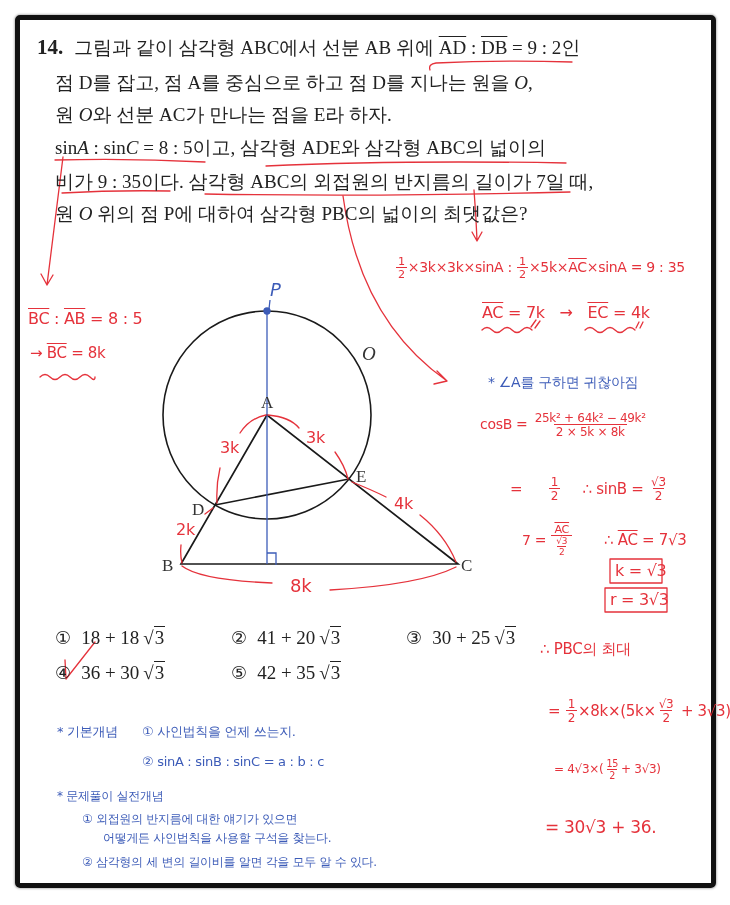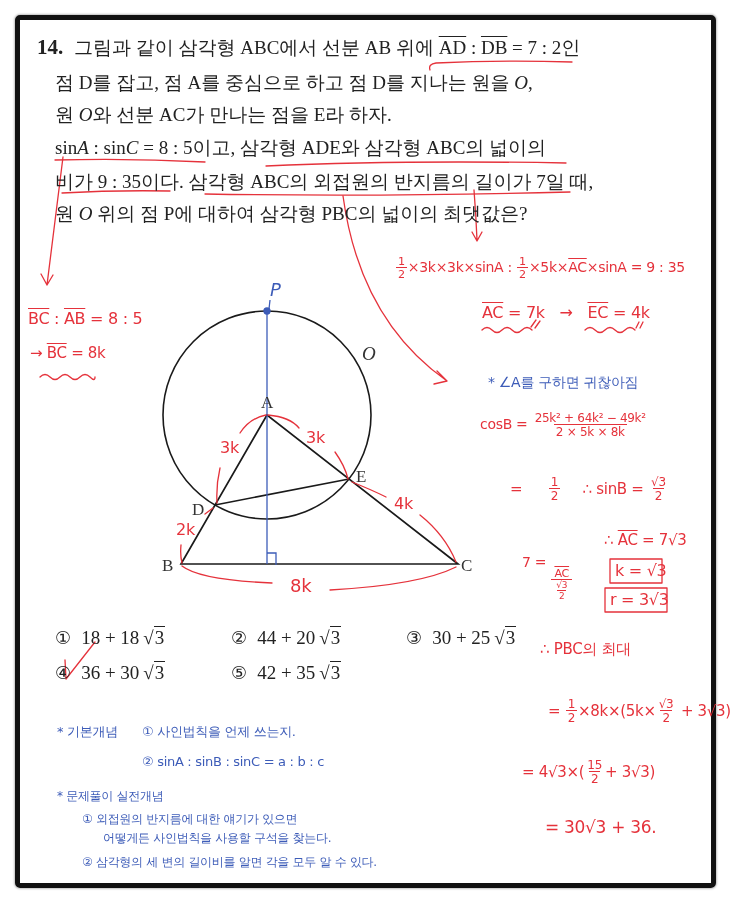--- a/index.html
+++ b/index.html
@@ -4,21 +4,21 @@
 <style>
   html, body { margin:0; padding:0; background:#ffffff; }
   .page { position:relative; width:730px; height:905px; overflow:hidden; background:#ffffff; }
   .frame { position:absolute; left:15px; top:15px; width:701px; height:873px; box-sizing:border-box;
            border:5px solid #111111; border-radius:5px; box-shadow:0 0 2px 1px rgba(0,0,0,0.25); }
   .ink { position:absolute; left:0; top:0; width:730px; height:905px; pointer-events:none; }
 
   .pline { position:absolute; font-family:"Liberation Serif","DejaVu Serif",serif; font-size:19px;
            line-height:22px; color:#222222; white-space:nowrap; }
   .qnum { font-weight:bold; font-size:21px; margin-right:6px; }
-  .ol { text-decoration:overline;margin-top:44px; }
+  .ol { text-decoration:overline; }
   .it { font-style:italic; }
 
   .choice { position:absolute; font-family:"Liberation Serif","DejaVu Serif",serif; font-size:19px;
             line-height:22px; color:#222222; white-space:nowrap; }
   .cnum { font-family:"DejaVu Sans",sans-serif; font-size:18px; margin-right:10px; }
   .sq { margin-left:4px; }
   .rad { border-top:1.3px solid #222222; padding:0 1px; }
 
   .vlabel { position:absolute; font-family:"Liberation Serif","DejaVu Serif",serif; font-size:17px;
             color:#333333; line-height:1; }
@@ -75,21 +75,21 @@
       <rect x="605" y="588" width="62" height="24"></rect>
     </g>
   </svg>
 
   <div class="pline" style="left:37px;top:36px">
     <span class="qnum">14.</span>
     <span>그림과 같이 삼각형 ABC에서 선분 AB 위에</span>
     <span class="ol">AD</span>
     <span>:</span>
     <span class="ol">DB</span>
-    <span>= 7 : 2인</span>
+    <span>= 9 : 2인</span>
   </div>
   <div class="pline" style="left:55px;top:104px">
     <span>원</span>
     <span class="it">O</span><span>와 선분 AC가 만나는 점을 E라 하자.</span>
   </div>
   <div class="pline" style="left:55px;top:72px">
     <span>점 D를 잡고, 점 A를 중심으로 하고 점 D를 지나는 원을</span>
     <span class="it">O</span><span>,</span>
   </div>
   <div class="pline" style="left:55px;top:137px">
@@ -118,21 +118,21 @@
   <span class="hand red" style="left:220px;top:440px;font-size:16px">3k</span>
   <span class="hand red" style="left:306px;top:430px;font-size:16px">3k</span>
   <span class="hand red" style="left:176px;top:522px;font-size:16px">2k</span>
   <span class="hand red" style="left:394px;top:496px;font-size:16px">4k</span>
   <span class="hand red" style="left:290px;top:577px;font-size:18px">8k</span>
 
   <div class="choice" style="left:55px;top:627px">
     <span class="cnum">①</span><span>18 + 18</span><span class="sq">√</span><span class="rad">3</span>
   </div>
   <div class="choice" style="left:231px;top:627px">
-    <span class="cnum">②</span><span>44 + 20</span><span class="sq">√</span><span class="rad">3</span>
+    <span class="cnum">②</span><span>41 + 20</span><span class="sq">√</span><span class="rad">3</span>
   </div>
   <div class="choice" style="left:406px;top:627px">
     <span class="cnum">③</span><span>30 + 25</span><span class="sq">√</span><span class="rad">3</span>
   </div>
   <div class="choice" style="left:55px;top:662px">
     <span class="cnum">④</span><span>36 + 30</span><span class="sq">√</span><span class="rad">3</span>
   </div>
   <div class="choice" style="left:231px;top:662px">
     <span class="cnum">⑤</span><span>42 + 35</span><span class="sq">√</span><span class="rad">3</span>
   </div>
@@ -218,21 +218,21 @@
     <span class="frac">
         <span>1</span>
         <span class="den">2</span>
       </span><span>×8k×(5k×</span><span class="frac">
         <span>√3</span>
         <span class="den">2</span>
       </span>
     <span>+ 3√3)</span>
   </div>
 
-  <div class="hand red" style="left:522px;top:759px;font-size:15px">
+  <div class="hand red" style="left:554px;top:759px;font-size:12px">
     <span>= 4√3×(</span><span class="frac">
         <span>15</span>
         <span class="den">2</span>
       </span><span>+ 3√3)</span>
   </div>
 
   <span class="hand red" style="left:545px;top:819px;font-size:17px">= 30√3 + 36.</span>
 
   <span class="hand blue" style="left:57px;top:725px;font-size:13px">* 기본개념</span>
   <span class="hand blue" style="left:142px;top:725px;font-size:13px">① 사인법칙을 언제 쓰는지.</span>

